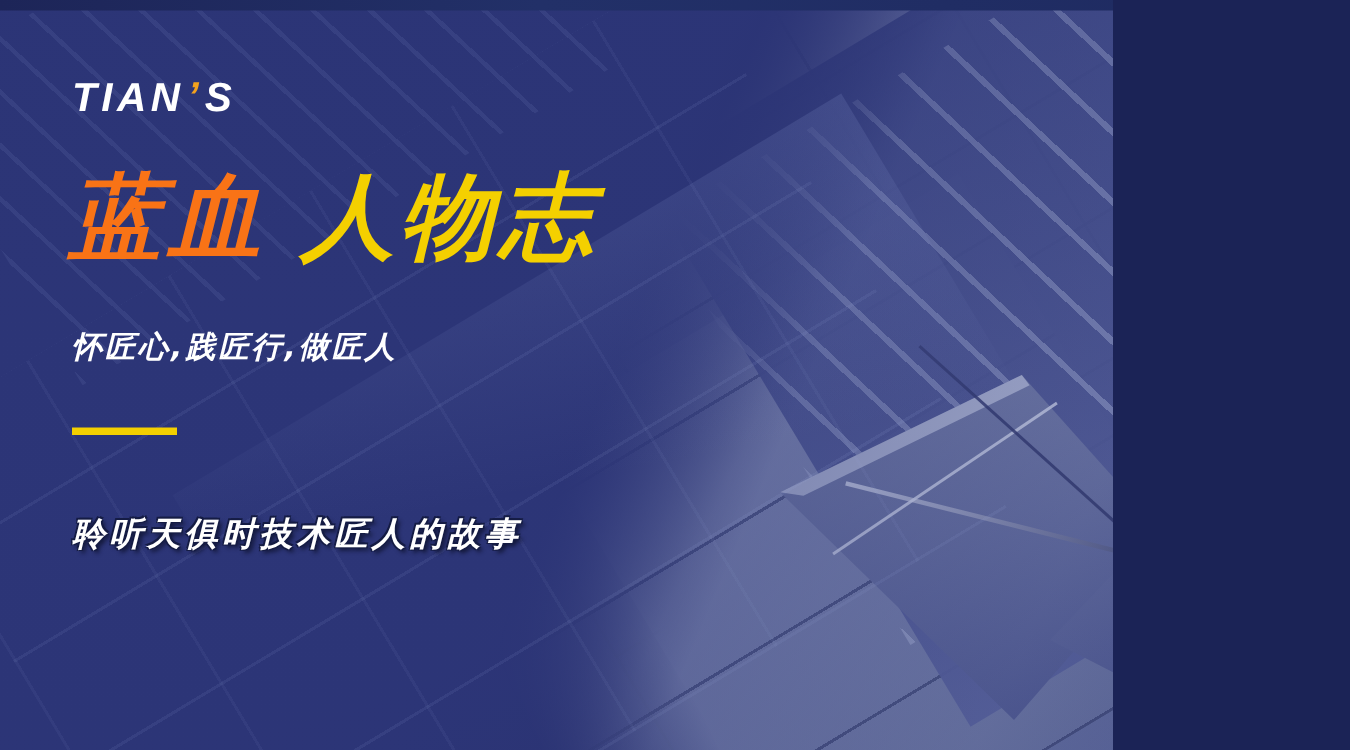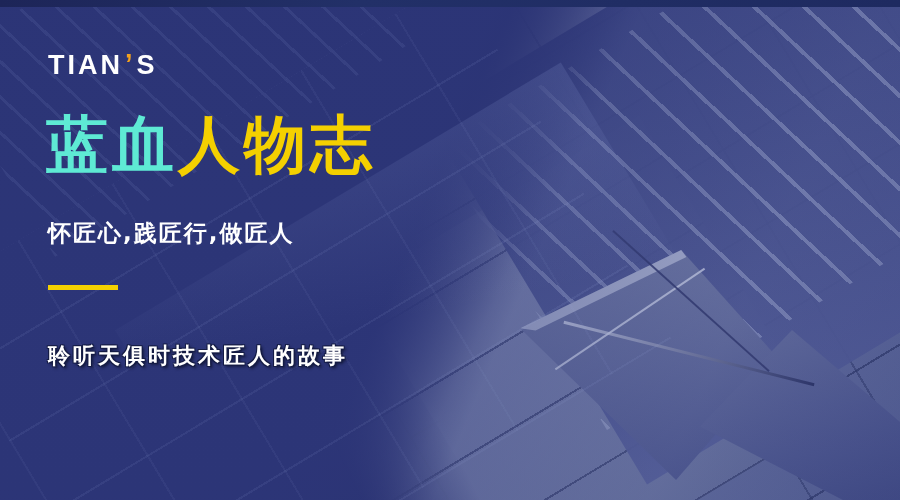--- a/index.html
+++ b/index.html
@@ -1,22 +1,23 @@
 <!DOCTYPE html>
 <html><head>
 <meta charset="utf-8">
 <style>
   html,body{margin:0;padding:0;background:#1b2356;}
   *{box-sizing:border-box;}
   .banner{
     position:relative;
-    width:900px;height:500px;
+    width:742px;height:500px;
     overflow:hidden;
     font-family:"Liberation Sans","DejaVu Sans",sans-serif;
     background:#2c3577;
+    font-style:italic;
   }
 
   
   .bg-base{
     position:absolute;inset:0;
     background:
       radial-gradient(120% 90% at 12% 70%, #313a80 0%, #2b3372 45%, #262e6b 100%);
   }
   
   .top-strip{
@@ -167,26 +168,26 @@
     display:flex;align-items:flex-start;
   }
   .logo .apos{color:#f2a11e;margin:0 1px 0 2px;font-size:27px;line-height:.9;}
 
   .title{
     position:absolute;left:46px;top:112px;
     font-size:62px;font-weight:700;letter-spacing:4px;line-height:1.08;
     white-space:nowrap;
     font-family:"DejaVu Sans","Liberation Sans",sans-serif;
   }
-  .title .w{color:#5eead4;}
-  .title .y{color:#f4d000;}
+  .title .w{color:#f97316;}
+  .title .y{color:#f4d000;margin-left:23px;}
 
   .subtitle{
     position:absolute;left:48px;top:218px;
-    font-size:23px;font-weight:700;letter-spacing:2px;color:#ffffff;
+    font-size:20px;font-weight:700;letter-spacing:2px;color:#ffffff;
     white-space:nowrap;
     font-family:"DejaVu Sans","Liberation Sans",sans-serif;
   }
 
   .rule{
     position:absolute;left:48px;top:285px;width:70px;height:5px;
     background:#f4d000;
   }
 
   .tagline{

